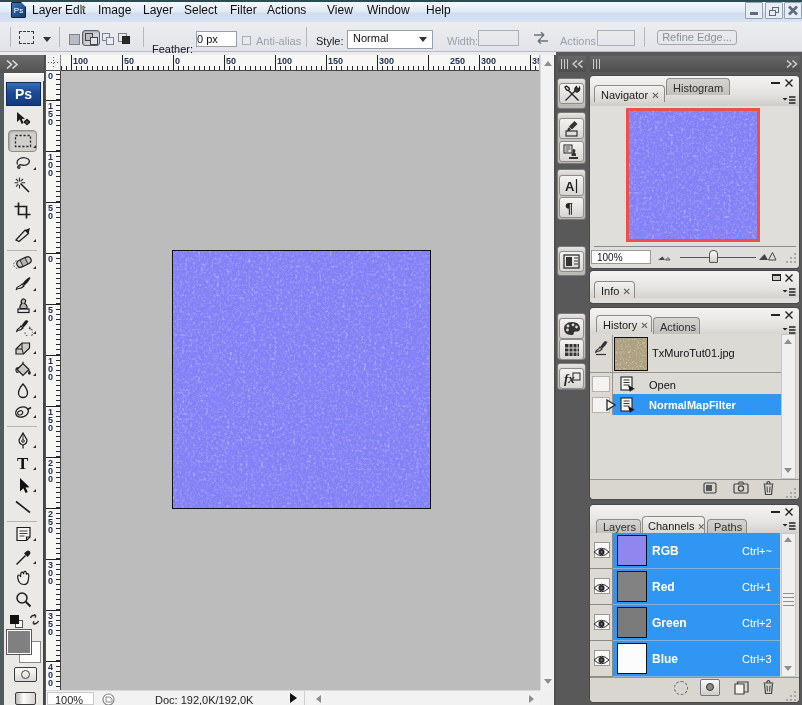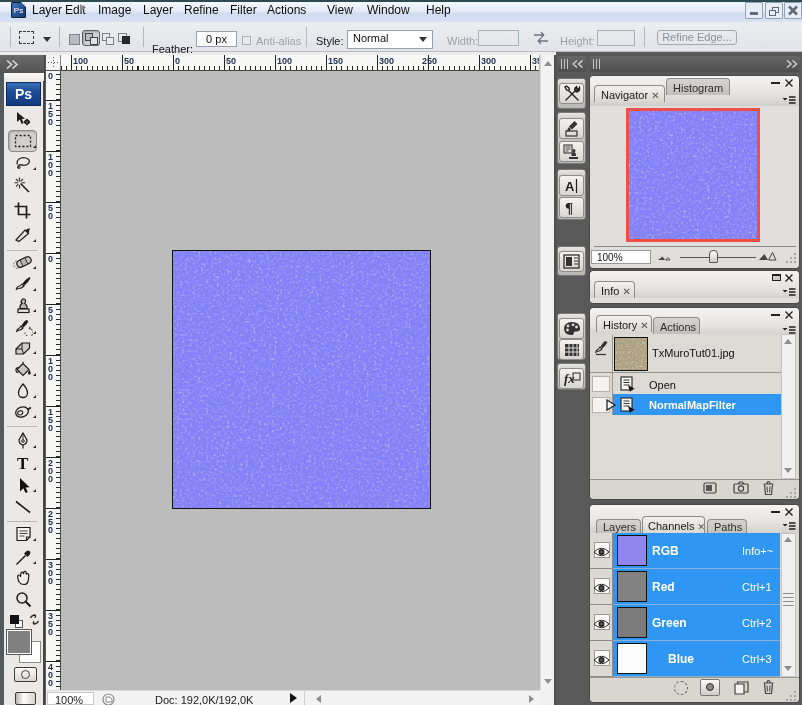--- a/index.html
+++ b/index.html
@@ -99,21 +99,21 @@
     </filter>
   </defs>
 </svg>
 
 <div class="abs" id="titlebar"></div>
 <div class="abs" id="psicon">Ps<div style="position:absolute;right:-1px;top:-1px;width:0;height:0;border-left:5px solid transparent;border-top:5px solid #f4f8fd"></div></div>
 <div class="menuitem" style="left:32px">Layer</div>
 <div class="menuitem" style="left:65px">Edit</div>
 <div class="menuitem" style="left:98px">Image</div>
 <div class="menuitem" style="left:143px">Layer</div>
-<div class="menuitem" style="left:184px">Refine</div>
+<div class="menuitem" style="left:184px">Select</div>
 <div class="menuitem" style="left:230px">Filter</div>
 <div class="menuitem" style="left:267px">Actions</div>
 <div class="menuitem" style="left:327px">View</div>
 <div class="menuitem" style="left:367px">Window</div>
 <div class="menuitem" style="left:426px">Help</div>
 <div class="winbtn" style="left:745px">
       <div style="position:absolute;left:4px;top:9px;width:8px;height:3px;background:#5d6b7c"></div>
     </div>
 <div class="winbtn" style="left:765px">
       <div style="position:absolute;left:6px;top:4px;width:7px;height:6px;border:1.5px solid #5d6b7c"></div>
@@ -134,33 +134,33 @@
 <div class="abs" style="left:85px;top:33px;width:8px;height:8px;background:#b9bcc4;border:1px solid #444"></div>
 <div class="abs" style="left:90px;top:37px;width:8px;height:8px;background:#dfe2e8;border:1px solid #444"></div>
 <div class="abs" style="left:102px;top:33px;width:8px;height:8px;border:1px solid #7e828a"></div>
 <div class="abs" style="left:106px;top:37px;width:8px;height:8px;background:#e8ebf0;border:1px solid #7e828a"></div>
 <div class="abs" style="left:118px;top:33px;width:9px;height:9px;border:1px solid #7e828a"></div>
 <div class="abs" style="left:122px;top:36px;width:8px;height:8px;background:#2a2a2a;border:1px solid #222"></div>
 <div class="opt-divider" style="left:143px;top:27px"></div>
 <div class="opt-divider" style="left:306px;top:27px"></div>
 <div class="opt-divider" style="left:644px;top:27px"></div>
 <div class="opt-label" style="left:152px;top:43px">Feather:</div>
-<div class="opt-input" style="left:196px;top:31px;width:41px;height:16px;text-align:center;line-height:14px">0 px</div>
+<div class="opt-input" style="left:196px;top:31px;width:41px;height:16px;line-height:14px">0 px</div>
 <div class="abs" style="left:242px;top:36px;width:9px;height:9px;background:#e6e9ee;border:1px solid #a9aeb6"></div>
 <div class="opt-label gray" style="left:256px;top:35px">Anti-alias</div>
 <div class="opt-label" style="left:316px;top:35px">Style:</div>
 <div class="opt-input" style="left:347px;top:30px;width:86px;height:19px;line-height:15px"><span style="padding-left:5px">Normal</span></div>
 <div class="abs" style="left:419px;top:37px;width:0;height:0;border-left:4px solid transparent;border-right:4px solid transparent;border-top:5px solid #333"></div>
 <div class="opt-label gray" style="left:447px;top:35px">Width:</div>
 <div class="opt-input gray" style="left:478px;top:30px;width:41px;height:16px"></div>
 <svg class="abs" style="left:532px;top:31px" width="18" height="14" viewBox="0 0 18 14">
 <path d="M2 4 H12 M12 4 L9 1.2 M12 4 L9 6.8" stroke="#6e747e" stroke-width="1.4" fill="none"></path>
 <path d="M16 10 H6 M6 10 L9 7.2 M6 10 L9 12.8" stroke="#6e747e" stroke-width="1.4" fill="none"></path>
 </svg>
-<div class="opt-label gray" style="left:560px;top:35px">Height:</div>
+<div class="opt-label gray" style="left:560px;top:35px">Actions:</div>
 <div class="opt-input gray" style="left:597px;top:30px;width:38px;height:16px"></div>
 <div class="abs" style="left:657px;top:30px;width:80px;height:15px;border:1px solid #a3a6ab;border-radius:3px;font-size:11px;color:#8b919c;text-align:center;line-height:13px">Refine Edge...</div>
 
 <div class="abs" id="docwin"></div>
 <div class="abs" id="canvas">
   <svg class="abs" style="left:111px; top:179px" width="259" height="259">
     <rect x="0" y="0" width="259" height="259" fill="#111"></rect>
     <rect x="1" y="1" width="257" height="257" fill="#8280f7"></rect>
     <rect x="1" y="1" width="257" height="257" filter="url(#texblue)"></rect>
   </svg>
@@ -175,21 +175,21 @@
 <div class="hlabel" style="left:114px">0</div>
 <div class="htick" style="left:163px;height:16px"></div>
 <div class="hlabel" style="left:165px">50</div>
 <div class="htick" style="left:214px;height:16px"></div>
 <div class="hlabel" style="left:216px">100</div>
 <div class="htick" style="left:265px;height:16px"></div>
 <div class="hlabel" style="left:267px">150</div>
 <div class="htick" style="left:316px;height:16px"></div>
 <div class="hlabel" style="left:318px">300</div>
 <div class="htick" style="left:367px;height:16px"></div>
-<div class="hlabel" style="left:361px">250</div>
+<div class="hlabel" style="left:389px">250</div>
 <div class="htick" style="left:418px;height:16px"></div>
 <div class="hlabel" style="left:420px">300</div>
 <div class="htick" style="left:469px;height:16px"></div>
 <div class="hlabel" style="left:471px">350</div>
     </div>
 <div class="abs" id="vruler">
       <div class="abs" style="left:10px;top:3px;width:5px;height:619px;background:repeating-linear-gradient(to bottom,#2a2a2a 0 1px,transparent 1px 5.1px)"></div>
 <div class="vlabel" style="top:1px">0</div>
 <div class="vtick" style="top:29px;width:15px"></div>
 <div class="vlabel" style="top:31px">1<br>5<br>0</div>
@@ -644,21 +644,21 @@
 <div class="abs chrow" style="top:533px;height:36px"></div>
 <div class="eyecell" style="left:590px;top:533px;height:36px"></div>
 <div class="abs" style="left:594px;top:542px;width:16px;height:16px;background:#fbfaf9;border:1px solid #9a9792"></div>
 <div class="abs" style="left:593px;top:544px"><svg width="17" height="12" viewBox="0 0 17 12">
       <path d="M1 6 Q8.5 -1.5 16 6 Q8.5 13.5 1 6 Z" fill="#fdfdfc" stroke="#222" stroke-width="1"></path>
       <circle cx="8.5" cy="6" r="3" fill="#222"></circle>
       <circle cx="8.5" cy="6" r="1.2" fill="#667"></circle>
     </svg></div>
 <div class="abs thumb" style="left:617px;top:535px;width:30px;height:31px;background:#9086ef"></div>
 <div class="abs chname" style="left:652px;top:544px">RGB</div>
-<div class="abs chkey" style="left:742px;top:545px">Info+~</div>
+<div class="abs chkey" style="left:742px;top:545px">Ctrl+~</div>
 <div class="abs chrow" style="top:569px;height:36px"></div>
 <div class="eyecell" style="left:590px;top:569px;height:36px"></div>
 <div class="abs" style="left:594px;top:578px;width:16px;height:16px;background:#fbfaf9;border:1px solid #9a9792"></div>
 <div class="abs" style="left:593px;top:580px"><svg width="17" height="12" viewBox="0 0 17 12">
       <path d="M1 6 Q8.5 -1.5 16 6 Q8.5 13.5 1 6 Z" fill="#fdfdfc" stroke="#222" stroke-width="1"></path>
       <circle cx="8.5" cy="6" r="3" fill="#222"></circle>
       <circle cx="8.5" cy="6" r="1.2" fill="#667"></circle>
     </svg></div>
 <div class="abs thumb" style="left:617px;top:571px;width:30px;height:31px;background:#828282"></div>
 <div class="abs chname" style="left:652px;top:580px">Red</div>
@@ -676,21 +676,21 @@
 <div class="abs chkey" style="left:742px;top:617px">Ctrl+2</div>
 <div class="abs chrow" style="top:641px;height:36px"></div>
 <div class="eyecell" style="left:590px;top:641px;height:36px"></div>
 <div class="abs" style="left:594px;top:650px;width:16px;height:16px;background:#fbfaf9;border:1px solid #9a9792"></div>
 <div class="abs" style="left:593px;top:652px"><svg width="17" height="12" viewBox="0 0 17 12">
       <path d="M1 6 Q8.5 -1.5 16 6 Q8.5 13.5 1 6 Z" fill="#fdfdfc" stroke="#222" stroke-width="1"></path>
       <circle cx="8.5" cy="6" r="3" fill="#222"></circle>
       <circle cx="8.5" cy="6" r="1.2" fill="#667"></circle>
     </svg></div>
 <div class="abs thumb" style="left:617px;top:643px;width:30px;height:31px;background:#fcfcfc"></div>
-<div class="abs chname" style="left:668px;top:652px">Blue</div>
+<div class="abs chname" style="left:652px;top:652px">Blue</div>
 <div class="abs chkey" style="left:742px;top:653px">Ctrl+3</div>
 <div class="sbtrack" style="left:781px;top:533px;height:144px"></div>
 <div class="sarrow" style="left:784px;top:537px;border-left:4px solid transparent;border-right:4px solid transparent;border-bottom:5px solid #8d8d8d"></div>
 <div class="sarrow" style="left:784px;top:666px;border-left:4px solid transparent;border-right:4px solid transparent;border-top:5px solid #8d8d8d"></div>
 <div class="abs" style="left:783px;top:593px;width:11px;height:14px;background:repeating-linear-gradient(to bottom,#8d8d8d 0 1px,transparent 1px 4px)"></div>
 <div class="abs" style="left:590px;top:677px;width:209px;height:25px;background:#d9d6d0;border-top:1px solid #98958f;border-radius:0 0 4px 4px"></div>
 <div class="abs" style="left:674px;top:681px;width:14px;height:14px;border:1.4px dashed #666;border-radius:50%"></div>
 <div class="abs" style="left:700px;top:679px;width:20px;height:17px;background:linear-gradient(180deg,#fbfbfa,#cfcdc9);border:1px solid #777;border-radius:2px"></div>
 <div class="abs" style="left:706px;top:683px;width:8px;height:8px;background:#8a8a8a;border:1px solid #333;border-radius:50%"></div>
 <svg class="abs" style="left:734px;top:681px" width="15" height="14" viewBox="0 0 15 14">

